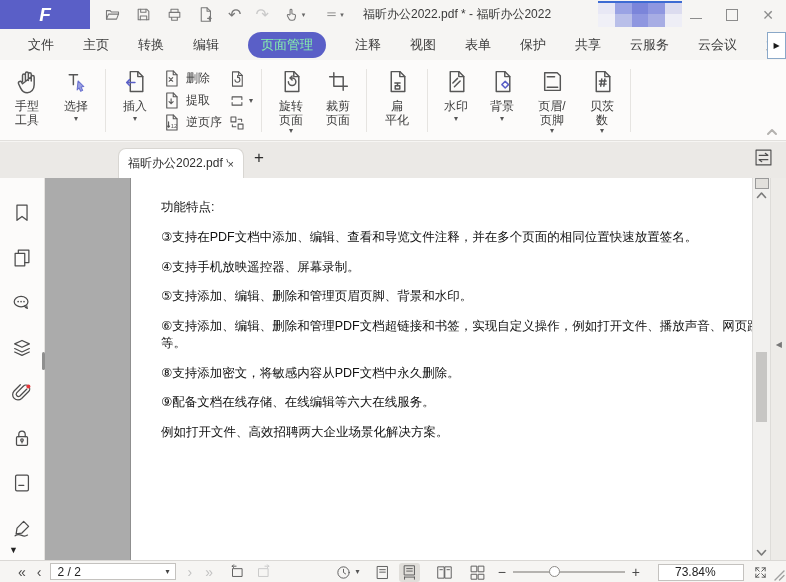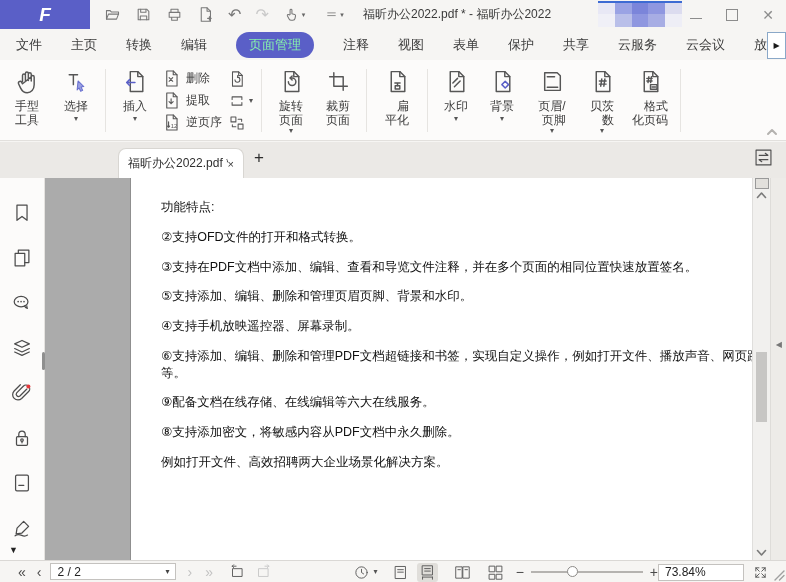--- a/index.html
+++ b/index.html
@@ -25,31 +25,31 @@
             grid-template-columns:repeat(5,1fr);grid-template-rows:13px 13px;}
   #censored::before{content:"";position:absolute;left:0;top:0;width:100%;height:2px;background:#3d6bd3;}
   #censored div{width:100%;height:100%;}
   #winctl{position:absolute;right:12px;top:0;height:29px;display:flex;gap:24px;align-items:center;color:#8c8c8c;}
   .wmin{width:12px;border-bottom:1.6px solid #8c8c8c;height:1px;margin-top:6px;}
   .wmax{width:10px;height:10px;border:1.4px solid #8c8c8c;}
   .wclose{font-size:14px;line-height:1;}
 
   
   #tabrow{position:absolute;top:29px;left:0;right:0;height:31px;background:#f6f5f3;
-          display:flex;align-items:center;padding-left:16px;gap:29px;font-size:13px;color:#3c3c3c;overflow:hidden;}
+          display:flex;align-items:center;padding-left:28px;gap:29px;font-size:13px;color:#3c3c3c;overflow:hidden;}
   .rtab{white-space:nowrap;}
   .rtab.active{background:#5a5fc7;color:#86efac;padding:4px 13px;border-radius:13px;}
   #tabscroll{position:absolute;right:0;top:32px;width:17px;height:25px;background:#fff;border:1px solid #8aa8c8;
              display:flex;align-items:center;justify-content:center;font-size:8px;color:#1a1a1a;}
 
   
   #ribbon{position:absolute;top:60px;left:0;right:0;height:81px;background:#fcfbfa;
           border-bottom:1px solid #e2e0dd;display:flex;align-items:stretch;padding:3px 4px 2px 2px;box-sizing:border-box;}
   .rbtn{display:flex;flex-direction:column;align-items:center;justify-content:flex-start;
-        padding:5px 2px 3px;font-size:12px;line-height:1.18;color:#3d3d3d;text-align:right;}
+        padding:5px 2px 3px;font-size:12px;line-height:1.18;color:#3d3d3d;text-align:center;}
   .rbtn .ric{height:27px;display:flex;align-items:center;margin-bottom:4px;}
   .rbtn svg{width:25px;height:25px;}
   .caret{font-size:8px;color:#555;line-height:1;}
   .caret.below{display:block;margin-top:2px;}
   .rlabel{display:inline;}
   .sep{width:1px;background:#e6e4e1;margin:6px 5px;}
   .sgroup{display:flex;flex-direction:column;justify-content:space-between;padding:5px 3px;}
   .sbtn{display:flex;align-items:center;gap:5px;font-size:12px;color:#3d3d3d;height:21px;}
   .sbtn svg{width:19px;height:19px;}
   .icbtn{display:flex;align-items:center;height:21px;}
@@ -101,21 +101,21 @@
   #pagebox .caret{margin-left:auto;color:#444;}
   .sbic svg{width:17px;height:17px;stroke-width:1.3;}
   .sbic.dis svg{stroke:#c6c6c6;}
   #sb-right{position:absolute;right:18px;top:0;height:22px;display:flex;align-items:center;}
   .vmode{padding:1px 2px;border-radius:3px;display:flex;align-items:center;}
   .vmode svg{width:17px;height:17px;stroke-width:1.3;}
   .vmode.active{background:#e0deda;}
   #zoom-track{position:relative;width:112px;height:2px;background:#b5b3b0;margin:0 7px;}
   #zoom-handle{position:absolute;left:36px;top:-5px;width:11px;height:11px;border-radius:50%;background:#fff;border:1px solid #8d8b88;box-sizing:border-box;}
   #zoombox{width:86px;height:17px;background:#fff;border:1px solid #c4c2bf;display:flex;align-items:center;
-           padding:0 6px;box-sizing:border-box;margin-left:0;color:#222;}
+           padding:0 16px;box-sizing:border-box;margin-left:18px;color:#222;}
   #fs-btn{margin-left:9px;} #fs-btn svg{width:15px;height:15px;stroke-width:1.5;}
   #grip{position:absolute;right:1px;bottom:1px;} #grip svg{width:12px;height:12px;stroke:#a0a0a0;stroke-width:1.4;}
 </style>
 </head>
 <body>
 
 <div id="titlebar">
   <div id="logo">F</div>
   <div id="qat">
     <span>
@@ -351,33 +351,20 @@
         <svg viewBox="0 0 24 24">
           <path d="M6 2.5h8.2L19 7.3V21.5H6z"></path>
           <path d="M14.2 2.5v4.8H19"></path>
           <path d="M9 11.5h6.5M9 14.5h6.5M11.3 9.5l-1 7M14.3 9.5l-1 7"></path>
         </svg>
       </span>
     <span class="rlabel pre">贝茨
 数</span>
       <span class="caret">▾</span>
   </div>
-  <div class="rbtn w46">
-    <span class="ric">
-        <svg viewBox="0 0 24 24">
-          <path d="M6 2.5h8.2L19 7.3V21.5H6z"></path>
-          <path d="M14.2 2.5v4.8H19"></path>
-          <path d="M8.5 9h5M8.5 11.5h5M10.4 7.5l-.8 5.5M12.9 7.5l-.8 5.5"></path>
-          <rect x="12" y="15" width="6.2" height="4.4"></rect>
-          <path d="M13.4 17.2h3.4"></path>
-        </svg>
-      </span>
-    <span class="rlabel pre">格式
-化页码</span>
-  </div>
   <div class="sep"></div>
 </div>
 <div id="ribbon-collapse">
     <svg viewBox="0 0 12 9">
       <path d="M2 7l4-4 4 4"></path>
     </svg>
   </div>
 
 <div id="doctabs">
   <div id="dtab">
@@ -448,27 +435,26 @@
           <path d="M13.8 4.8l5.4 5.4-7.3 7.3-6.3 1 1-6.4z"></path>
           <path d="M4.5 20.5c2.2-1.6 4.8-1.4 7.2-.4 2.2.9 4.5.8 6.3-.4"></path>
         </svg>
       </span>
   </div>
   <span id="sidebar-more">▼</span>
   <div id="sidebar-handle"></div>
 
   <div id="page">
     <p>功能特点:</p>
-    <p>②支持OFD文件的打开和格式转换。</p>
     <p>③支持在PDF文档中添加、编辑、查看和导览文件注释，并在多个页面的相同位置快速放置签名。</p>
+    <p>④支持手机放映遥控器、屏幕录制。</p>
     <p>⑤支持添加、编辑、删除和管理页眉页脚、背景和水印。</p>
-    <p>④支持手机放映遥控器、屏幕录制。</p>
     <p>⑥支持添加、编辑、删除和管理PDF文档超链接和书签，实现自定义操作，例如打开文件、播放声音、网页跳转等。</p>
+    <p>⑧支持添加密文，将敏感内容从PDF文档中永久删除。</p>
     <p>⑨配备文档在线存储、在线编辑等六大在线服务。</p>
-    <p>⑧支持添加密文，将敏感内容从PDF文档中永久删除。</p>
     <p>例如打开文件、高效招聘两大企业场景化解决方案。</p>
   </div>
 
   <div id="scrollbar">
     <div id="sb-box"></div>
     <div id="sb-up" class="sb-arrow">
         <svg viewBox="0 0 11 8">
           <path d="M1.5 6.5L5.5 2l4 4.5"></path>
         </svg>
       </div>

